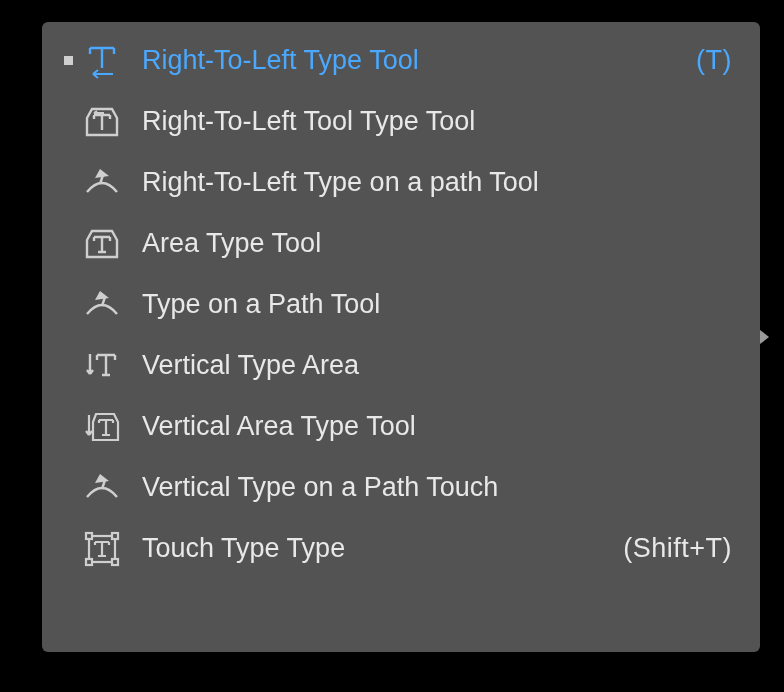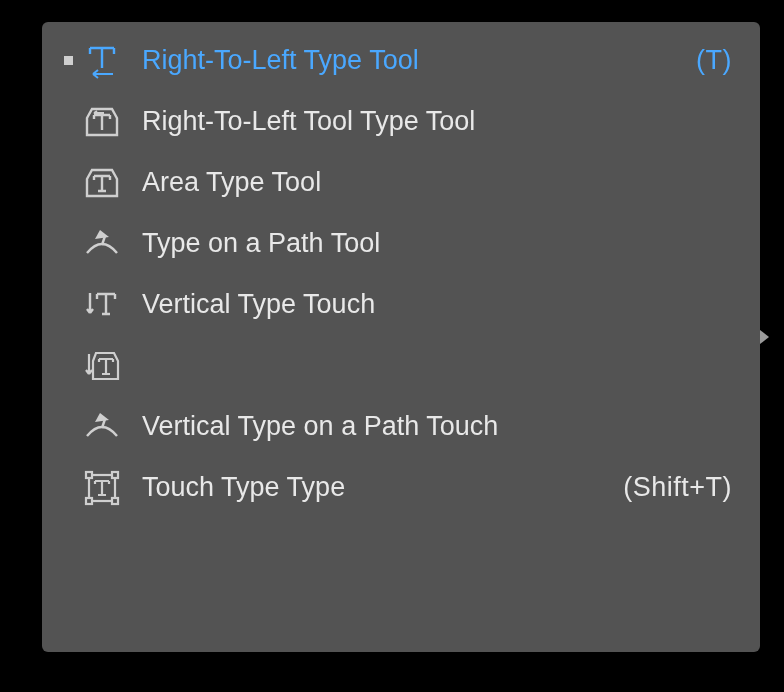--- a/index.html
+++ b/index.html
@@ -112,20 +112,33 @@
           <path d="M9 6 H29 L34 15 V32 H4 V15 Z"></path>
           <path d="M11 12 H27 M19 12 V27 M11 12 V16 M27 12 V16"></path>
           <path d="M11 24 H21 M11 24 L14 22 M11 24 L14 26" stroke-width="1.8" transform="translate(0,-14)"></path>
         </svg>
       </div>
       <span class="label">Right-To-Left Tool Type Tool</span>
       <span class="spacer"></span>
       <span class="shortcut"></span>
     </div>
 
+    <div class="row">
+      <div class="bullet"></div>
+      <div class="icon">
+        <svg width="38" height="38" viewBox="0 0 38 38" fill="none" stroke="currentColor" stroke-width="2.4">
+          <path d="M4 28 Q19 10 34 28"></path>
+          <path d="M17 5 L26 12 L12 14 Z" fill="currentColor" stroke="none"></path>
+          <path d="M20 11 L17 20"></path>
+        </svg>
+      </div>
+      <span class="label">Right-To-Left Type on a path Tool</span>
+      <span class="spacer"></span>
+      <span class="shortcut"></span>
+    </div>
 
 
     <div class="row">
       <div class="bullet"></div>
       <div class="icon">
         <svg width="38" height="38" viewBox="0 0 38 38" fill="none" stroke="currentColor" stroke-width="2.4">
           <path d="M9 6 H29 L34 15 V32 H4 V15 Z"></path>
           <path d="M11 12 H27 M19 12 V27 M11 12 V16 M27 12 V16 M15 27 H23"></path>
         </svg>
       </div>
@@ -149,34 +162,35 @@
     </div>
 
     <div class="row">
       <div class="bullet"></div>
       <div class="icon">
         <svg width="38" height="38" viewBox="0 0 38 38" fill="none" stroke="currentColor" stroke-width="2.4">
           <path d="M14 8 H32 M14 8 V13 M32 8 V13 M23 8 V28 M19 28 H27"></path>
           <path d="M7 7 V27 M7 27 L4 23 M7 27 L10 23"></path>
         </svg>
       </div>
-      <span class="label">Vertical Type Touch</span>
+      <span class="label">Vertical Type Area</span>
       <span class="spacer"></span>
       <span class="shortcut"></span>
     </div>
 
     <div class="row">
       <div class="bullet"></div>
       <div class="icon">
         <svg width="38" height="38" viewBox="0 0 38 38" fill="none" stroke="currentColor" stroke-width="2.2">
           <path d="M13 6 H31 L35 14 V32 H10 V14 Z"></path>
           <path d="M16 12 H30 M23 12 V27 M16 12 V15 M30 12 V15 M19 27 H27"></path>
           <path d="M6 7 V27 M6 27 L3 23 M6 27 L9 23"></path>
         </svg>
       </div>
+      <span class="label">Vertical Area Type Tool</span>
       <span class="spacer"></span>
       <span class="shortcut"></span>
     </div>
 
     <div class="row">
       <div class="bullet"></div>
       <div class="icon">
         <svg width="38" height="38" viewBox="0 0 38 38" fill="none" stroke="currentColor" stroke-width="2.4">
           <path d="M4 28 Q19 10 34 28"></path>
           <path d="M12 5 L21 12 L7 14 Z" fill="currentColor" stroke="none" transform="translate(5,0)"></path>

